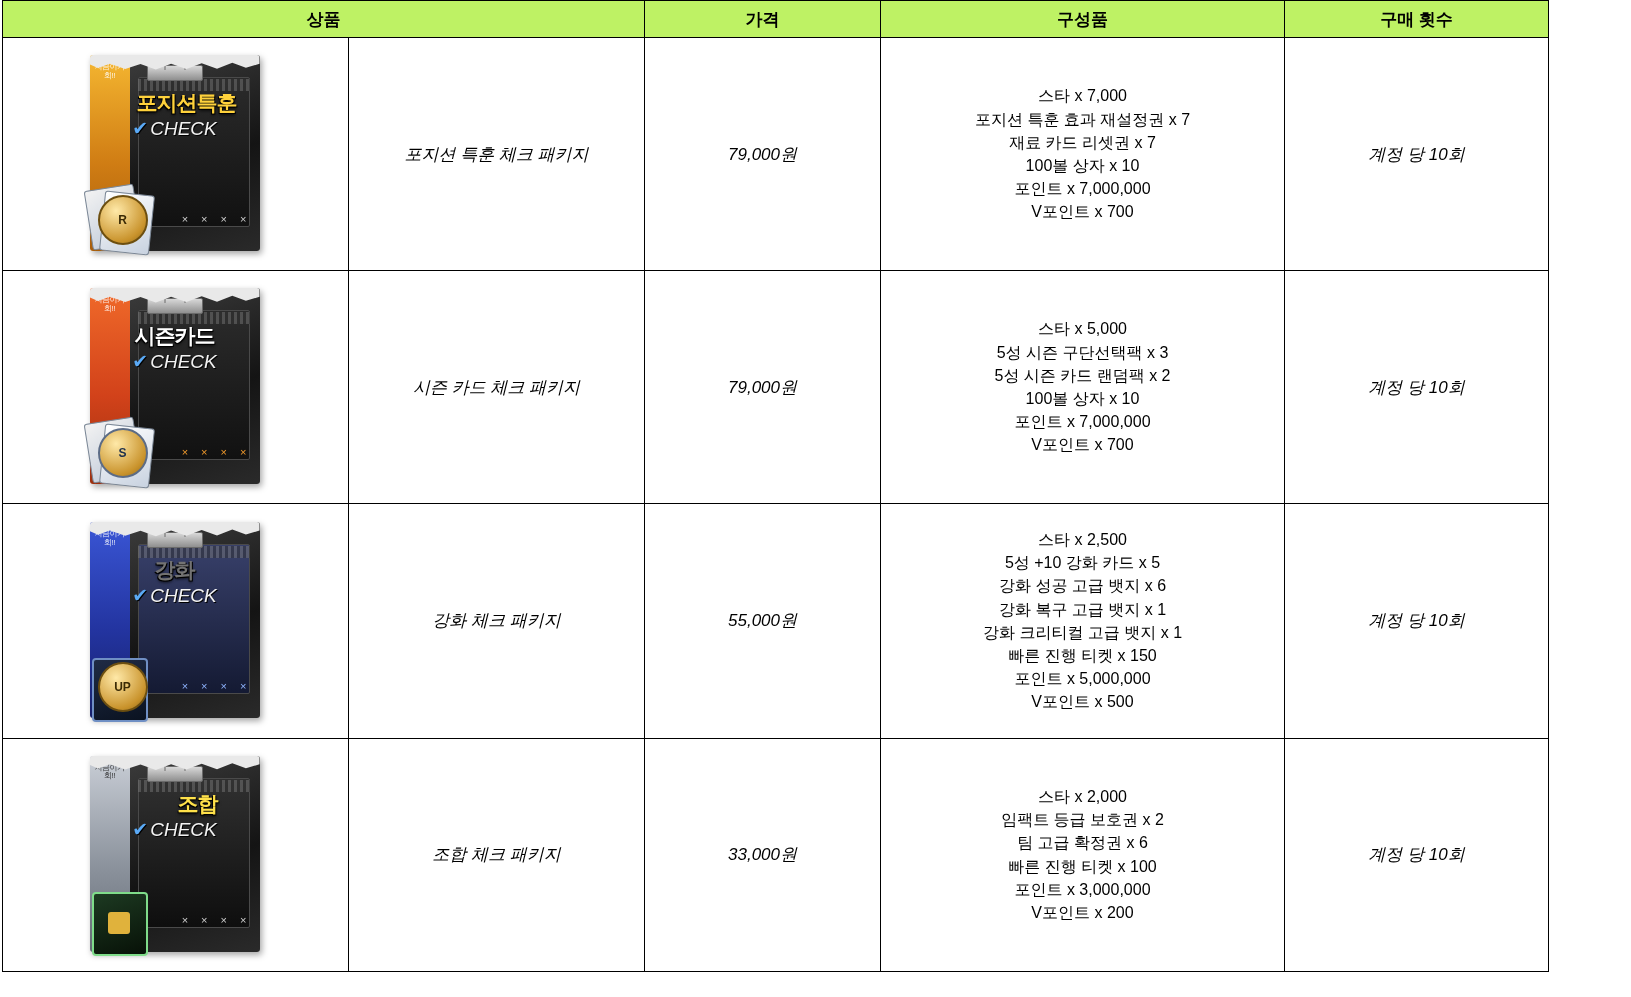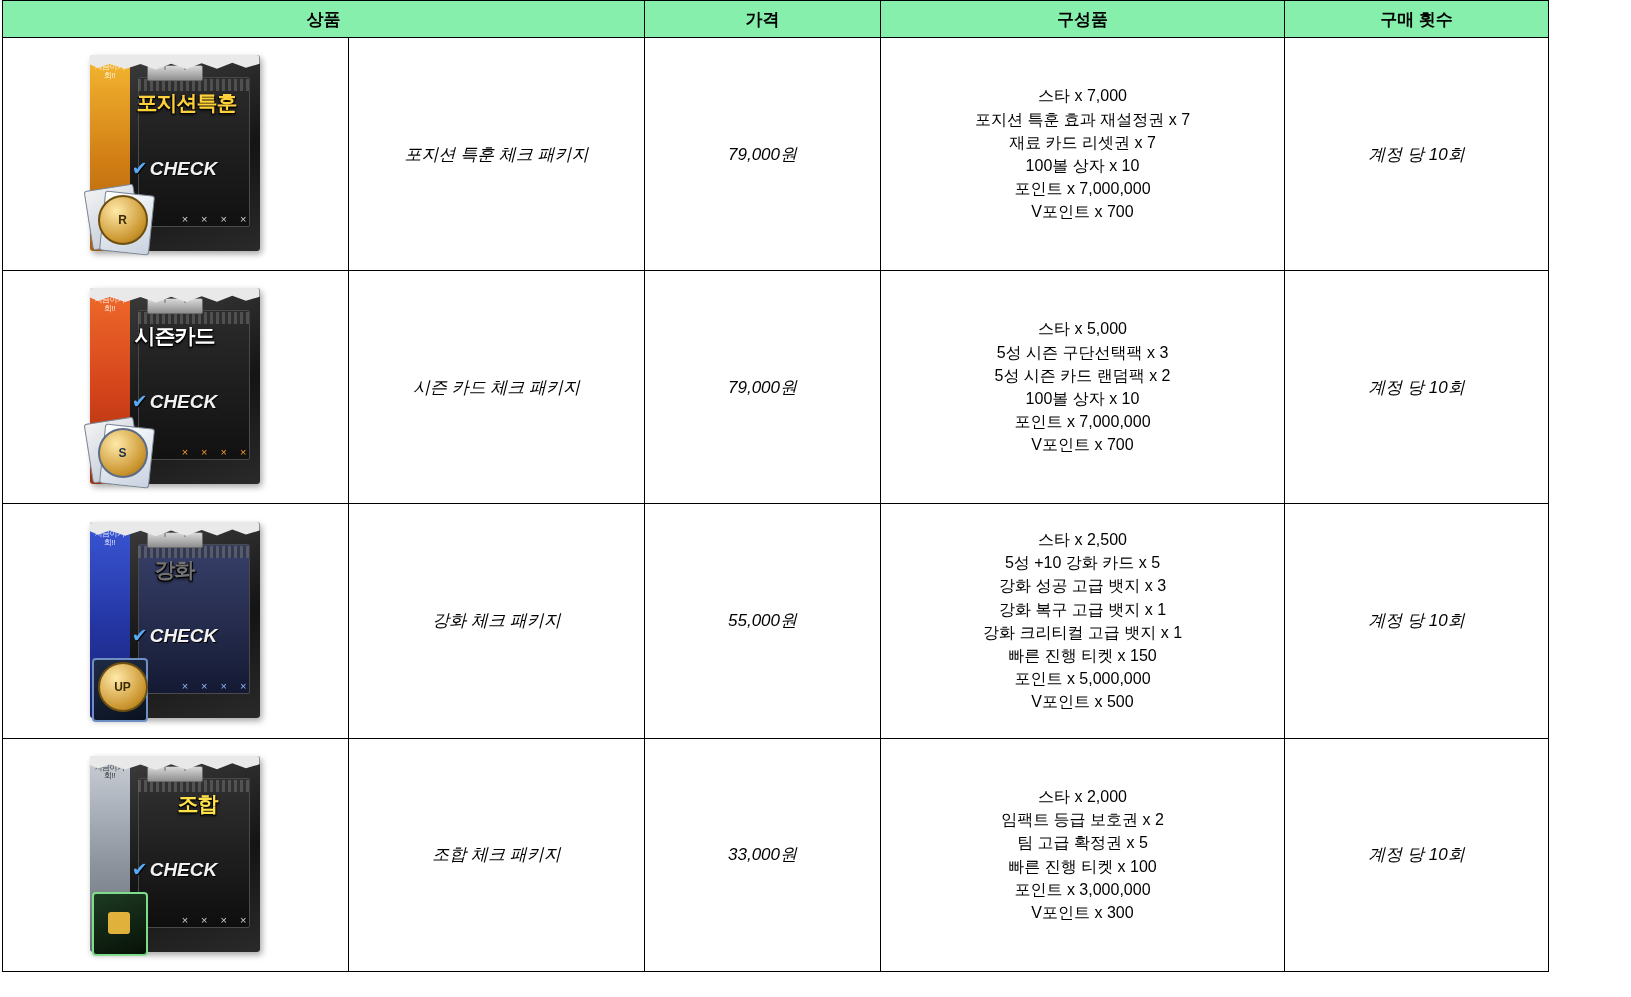--- a/index.html
+++ b/index.html
@@ -26,21 +26,21 @@
     margin: 0 0 0 2px;
     table-layout: fixed;
   }
   table.pkg-table th,
   table.pkg-table td {
     border: 1px solid #000000;
     text-align: center;
     vertical-align: middle;
   }
   table.pkg-table th {
-    background: #86efac;
+    background: #bef264;
     font-size: 17px;
     font-weight: bold;
     height: 32px;
     padding: 2px 4px;
   }
   col.c-img { width: 346px; }
   col.c-name { width: 296px; }
   col.c-price { width: 236px; }
   col.c-items { width: 404px; }
   col.c-limit { width: 264px; }
@@ -136,24 +136,23 @@
     letter-spacing: -1px;
     text-shadow: 1px 1px 0 #000, -1px 1px 0 #000, 0 2px 3px rgba(0,0,0,.8);
   }
   .box .chk {
     position: absolute;
     left: 0; right: 0;
     top: 62px;
     text-align: center;
     font-size: 19px;
     font-style: italic;
-    font-weight: bold;
+    font-weight: normal;
     color: #f2f2f2;
     text-shadow: 1px 1px 0 #000;
-    margin-top: 40px;
   }
   .box .chk .tick {
     color: #5aa9f5;
     font-style: normal;
     margin-right: 2px;
   }
   .box .stars {
     position: absolute;
     left: 0; right: 8px;
     bottom: 26px;
@@ -378,21 +377,21 @@
               <div class="card"></div>
               <div class="medal">UP</div>
             </div>
           </div>
         </td>
         <td class="cell-name">강화 체크 패키지</td>
         <td class="cell-price">55,000원</td>
         <td class="cell-items">
           <div class="item-line">스타 x 2,500</div>
           <div class="item-line">5성 +10 강화 카드 x 5</div>
-          <div class="item-line">강화 성공 고급 뱃지 x 3</div>
+          <div class="item-line">강화 성공 고급 뱃지 x 6</div>
           <div class="item-line">강화 복구 고급 뱃지 x 1</div>
           <div class="item-line">강화 크리티컬 고급 뱃지 x 1</div>
           <div class="item-line">빠른 진행 티켓 x 150</div>
           <div class="item-line">포인트 x 5,000,000</div>
           <div class="item-line">V포인트 x 500</div>
         </td>
         <td class="cell-limit">계정 당 10회</td>
       </tr>
 
       <tr>
@@ -416,22 +415,22 @@
             <div class="badge">
               <div class="card green"></div>
             </div>
           </div>
         </td>
         <td class="cell-name">조합 체크 패키지</td>
         <td class="cell-price">33,000원</td>
         <td class="cell-items">
           <div class="item-line">스타 x 2,000</div>
           <div class="item-line">임팩트 등급 보호권 x 2</div>
-          <div class="item-line">팀 고급 확정권 x 5</div>
+          <div class="item-line">팀 고급 확정권 x 6</div>
           <div class="item-line">빠른 진행 티켓 x 100</div>
           <div class="item-line">포인트 x 3,000,000</div>
-          <div class="item-line">V포인트 x 300</div>
+          <div class="item-line">V포인트 x 200</div>
         </td>
         <td class="cell-limit">계정 당 10회</td>
       </tr>
     </tbody>
   </table>
 </div>
 
 </body></html>

